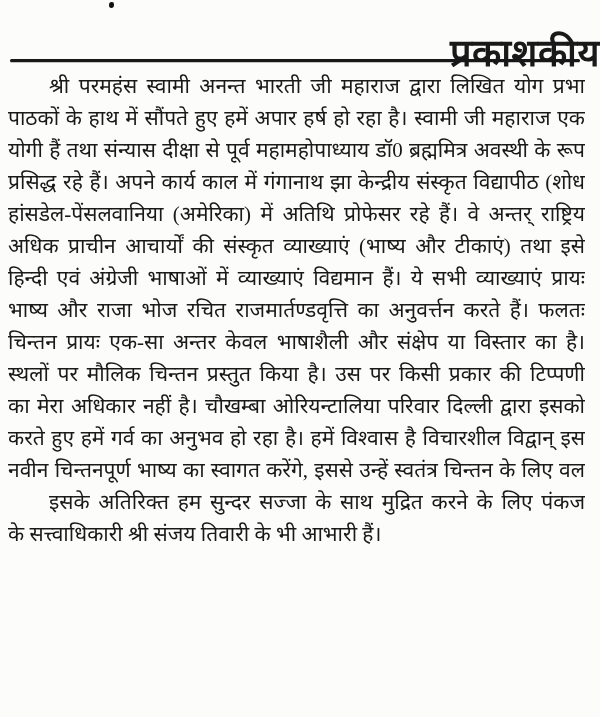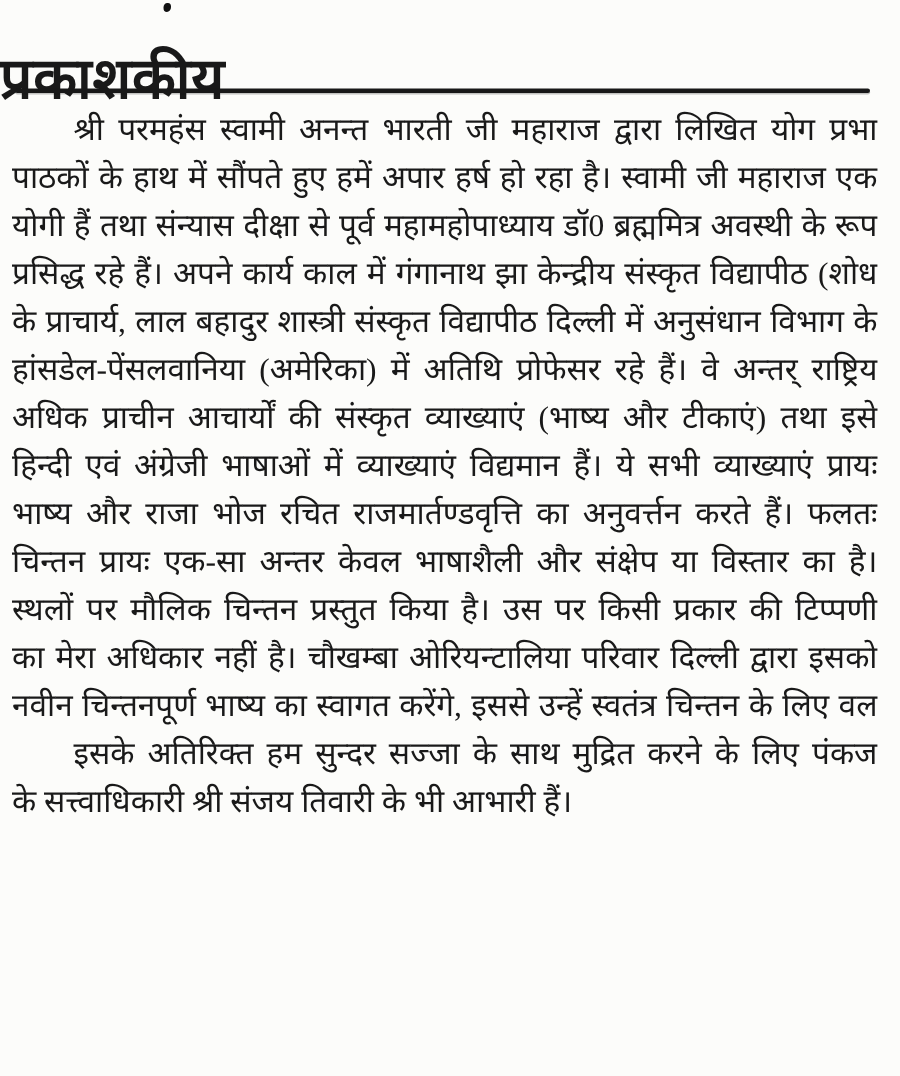--- a/index.html
+++ b/index.html
@@ -24,25 +24,26 @@
     width: 5px;
     height: 6px;
     background: #111;
     border-radius: 50% 40% 55% 45%;
   }
   .title {
     position: absolute;
     top: 2px;
     left: 0;
     right: 0;
-    text-align: left;
+    text-align: right;
     font-size: 38px;
     line-height: 52px;
     font-weight: bold;
     letter-spacing: 0.5px;
+    padding-left: 36px;
   }
   .rule {
     position: absolute;
     top: 59px;
     left: 10px;
     width: 570px;
     height: 3px;
     background: #181818;
     border-radius: 2px;
     box-shadow: 0 1px 0 rgba(20,20,20,0.25);
@@ -79,27 +80,27 @@
   <h1 class="title">प्रकाशकीय</h1>
 
   <div class="rule"></div>
 
   <div class="body-text">
 
     <div class="line jl indent">श्री परमहंस स्वामी अनन्त भारती जी महाराज द्वारा लिखित योग प्रभा भाष्य</div>
     <div class="line jl">पाठकों के हाथ में सौंपते हुए हमें अपार हर्ष हो रहा है। स्वामी जी महाराज एक सिद्ध</div>
     <div class="line jl">योगी हैं तथा संन्यास दीक्षा से पूर्व महामहोपाध्याय डॉ0 ब्रह्ममित्र अवस्थी के रूप में</div>
     <div class="line jl">प्रसिद्ध रहे हैं। अपने कार्य काल में गंगानाथ झा केन्द्रीय संस्कृत विद्यापीठ (शोध संस्थान)</div>
-    <div class="line jl">के प्राचार्य, लाल बहादुर शास्त्री संस्कृत विद्यापीठ दिल्ली में अनुसंधान विभाग के</div>
     <div class="line jl">हांसडेल-पेंसलवानिया (अमेरिका) में अतिथि प्रोफेसर रहे हैं। वे अन्तर् राष्ट्रिय प्रतिष्ठा</div>
     <div class="line jl">अधिक प्राचीन आचार्यों की संस्कृत व्याख्याएं (भाष्य और टीकाएं) तथा इसे अधिक</div>
     <div class="line jl">हिन्दी एवं अंग्रेजी भाषाओं में व्याख्याएं विद्यमान हैं। ये सभी व्याख्याएं प्रायः व्यास कृत</div>
     <div class="line jl">भाष्य और राजा भोज रचित राजमार्तण्डवृत्ति का अनुवर्त्तन करते हैं। फलतः सवका</div>
     <div class="line jl">चिन्तन प्रायः एक-सा अन्तर केवल भाषाशैली और संक्षेप या विस्तार का है। स्वामीजी</div>
     <div class="line jl">स्थलों पर मौलिक चिन्तन प्रस्तुत किया है। उस पर किसी प्रकार की टिप्पणी करने</div>
     <div class="line jl">का मेरा अधिकार नहीं है। चौखम्बा ओरियन्टालिया परिवार दिल्ली द्वारा इसको प्रकाशित</div>
+    <div class="line jl">करते हुए हमें गर्व का अनुभव हो रहा है। हमें विश्वास है विचारशील विद्वान् इस</div>
     <div class="line jl">नवीन चिन्तनपूर्ण भाष्य का स्वागत करेंगे, इससे उन्हें स्वतंत्र चिन्तन के लिए वल एवं दिशा</div>
 
     <div class="line jl indent">इसके अतिरिक्त हम सुन्दर सज्जा के साथ मुद्रित करने के लिए पंकज प्रिन्टर्स</div>
     <div class="line">के सत्त्वाधिकारी श्री संजय तिवारी के भी आभारी हैं।</div>
   </div>
 
 </div>
 
 </body></html>

